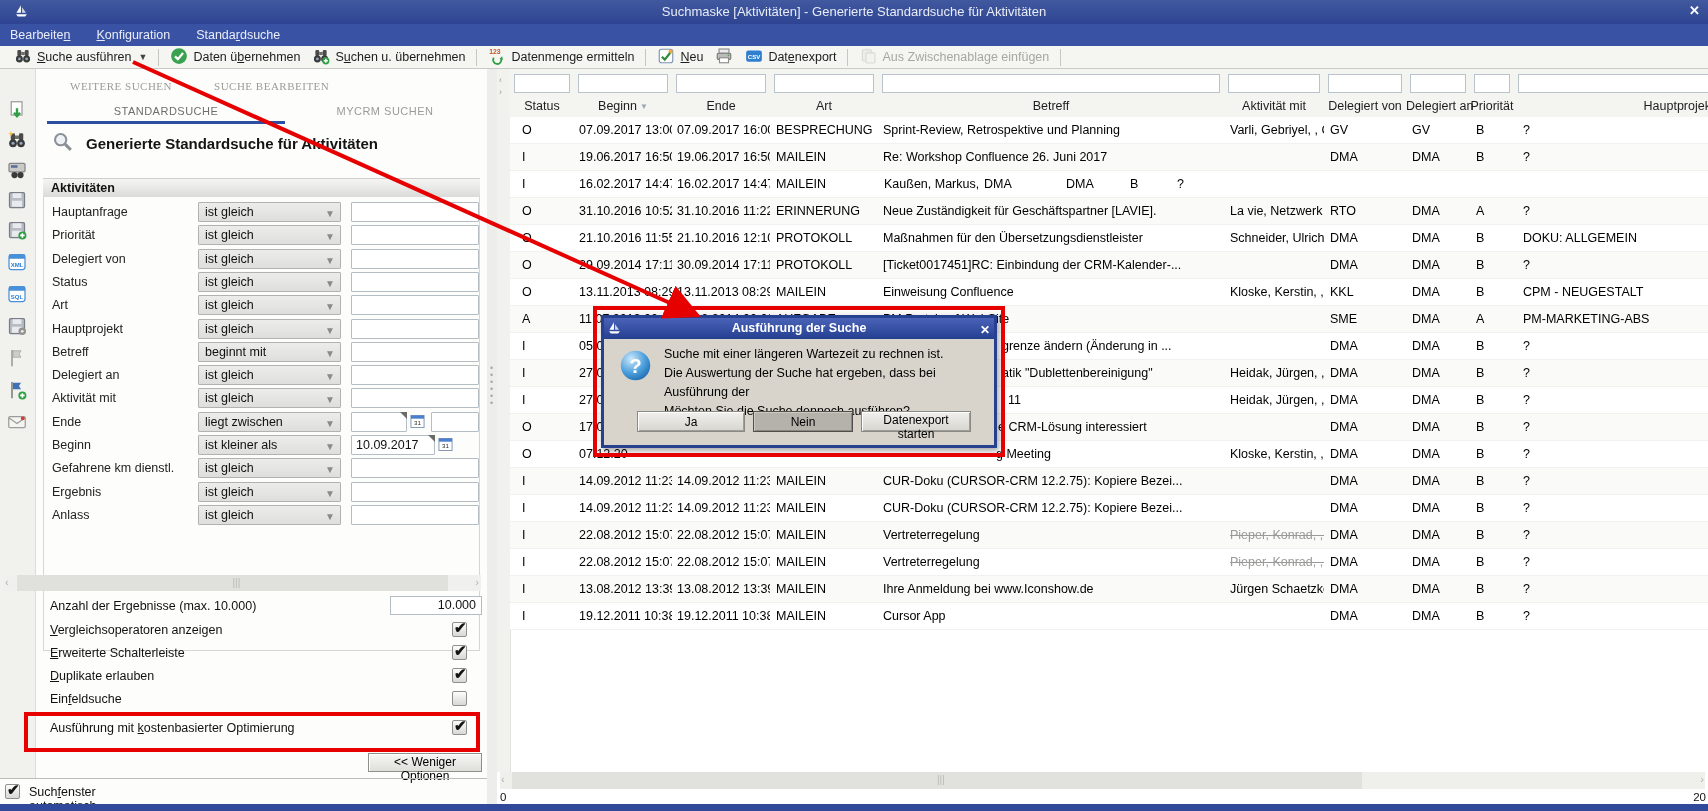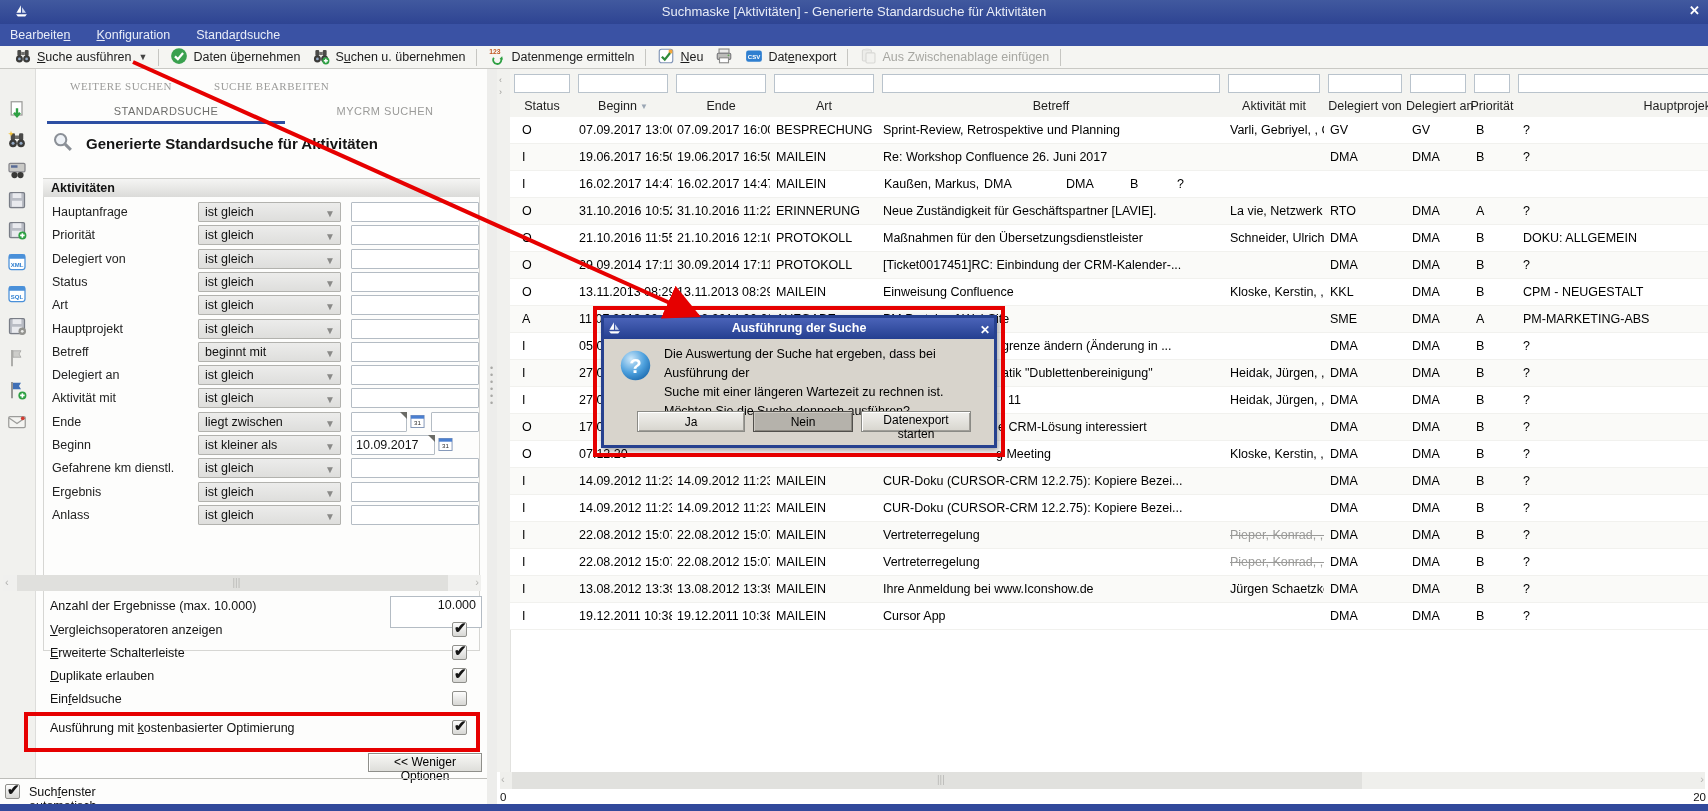--- a/index.html
+++ b/index.html
@@ -43,21 +43,21 @@
   .fsel .chev{position:absolute;right:5px;top:2px;color:#8a8a88;font-size:10px;}
   .finput{position:absolute;top:0;height:20px;background:#fff;border:1px solid #b4bcc4;border-radius:1px;
     box-sizing:border-box;font-size:12.5px;line-height:18px;padding:0 4px;font-family:"Liberation Sans",sans-serif;}
   .corner{position:absolute;width:0;height:0;border-left:7px solid transparent;border-top:7px solid #6b6b66;}
   .calbtn{position:absolute;top:2px;cursor:pointer;}
   .hscroll{position:absolute;left:3px;top:506px;width:478px;height:16px;background:#f0f0ee;}
   .hthumb{position:absolute;left:14px;top:0;width:431px;height:16px;background:#e0e0dd;}
   .grip3{position:absolute;left:50%;top:3px;width:12px;height:10px;color:#b9b9b6;font-size:10px;line-height:10px;}
   .harrow{position:absolute;top:1px;color:#b3b3b0;font-size:11px;}
   .maxrow .flabel2{position:absolute;left:50px;top:530px;font-size:12.5px;}
-  .maxinput{position:absolute;left:390px;top:527px;width:92px;height:32px;background:#fff;border:1px solid #b4bcc4;
+  .maxinput{position:absolute;left:390px;top:527px;width:92px;height:19px;background:#fff;border:1px solid #b4bcc4;
     box-sizing:border-box;text-align:right;padding-right:5px;line-height:17px;font-size:12.5px;}
   .optrow{position:absolute;left:0;width:487px;height:22px;}
   .optrow .olabel{position:absolute;left:50px;top:3px;font-size:12.5px;}
   .cb{position:absolute;width:15px;height:15px;background:linear-gradient(#fdfdfd,#d7d7d4);
     border:1px solid #8f8f8b;border-radius:2px;box-sizing:border-box;cursor:pointer;}
   .cb.checked::after{content:"\2714";position:absolute;left:1px;top:-4px;font-size:15px;font-weight:bold;color:#151515;}
   .lessbtn{position:absolute;left:368px;top:684px;width:114px;height:19px;font-size:12px;
     background:linear-gradient(#f7f7f5,#dededa);border:1px solid #8f8f8a;
     box-shadow:inset 1px 1px 0 #fff;cursor:pointer;font-family:"Liberation Sans",sans-serif;}
   .bottomdivider{position:absolute;left:0;top:778px;width:487px;height:1px;background:#bdbdb9;}
@@ -743,22 +743,22 @@
             <radialGradient id="qg" cx="35%" cy="28%" r="85%">
               <stop offset="0%" stop-color="#cde8fa"></stop>
               <stop offset="55%" stop-color="#4da0dd"></stop>
               <stop offset="100%" stop-color="#1663a8"></stop>
             </radialGradient>
           </defs>
           <circle cx="8" cy="8" r="7.6" fill="url(#qg)"></circle>
           <text x="8" y="11.8" font-size="10.5" text-anchor="middle" fill="#fff" font-weight="bold" font-family="sans-serif">?</text>
         </svg></span>
     <div class="dmsg" id="dmsg">
+        <div>Suche mit einer längeren Wartezeit zu rechnen ist.</div>
         <div>Die Auswertung der Suche hat ergeben, dass bei Ausführung der</div>
-        <div>Suche mit einer längeren Wartezeit zu rechnen ist.</div>
         <div>Möchten Sie die Suche dennoch ausführen?</div>
       </div>
     <div id="dbtns">
         <button class="dbtn" style="left: 33px; width: 108px;">Ja</button>
         <button class="dbtn default" style="left: 149px; width: 100px;">Nein</button>
         <button class="dbtn" style="left: 257px; width: 110px;">Datenexport starten</button>
       </div>
   </div>
 
   <svg id="annot">

